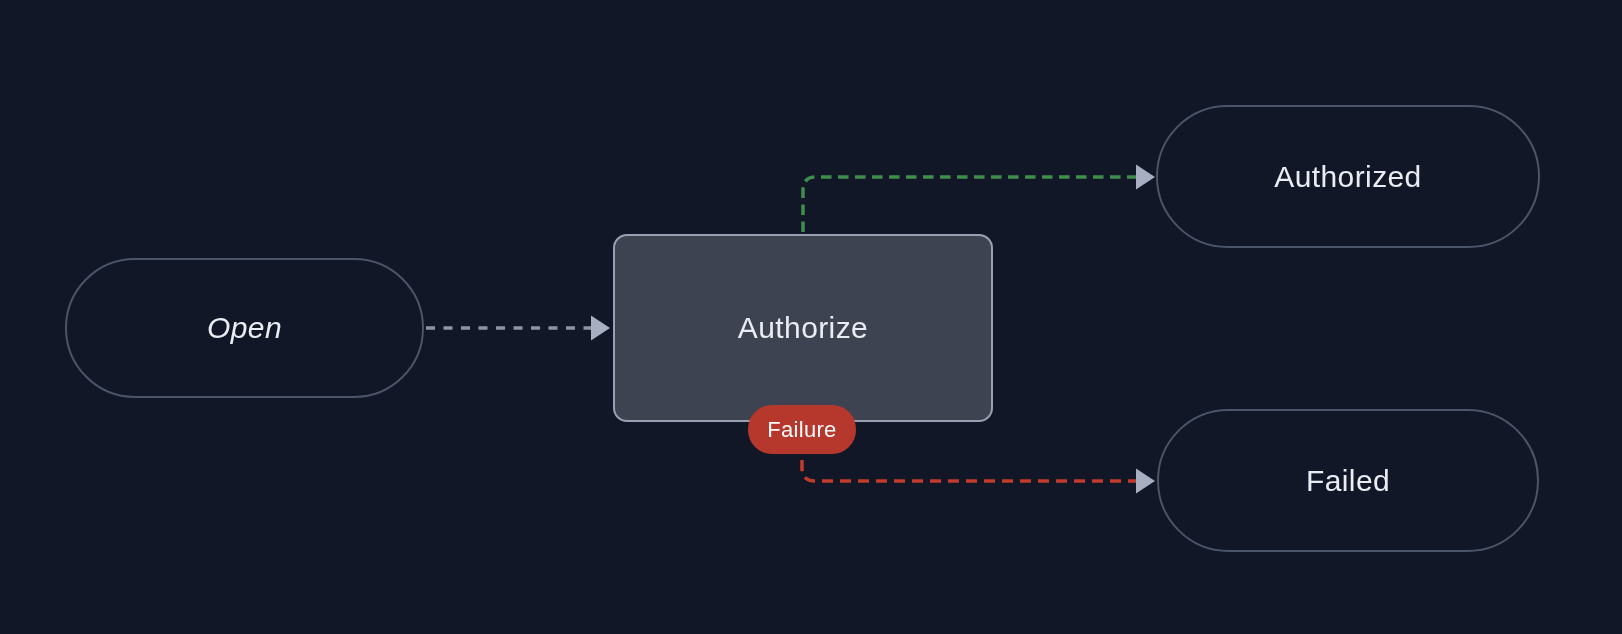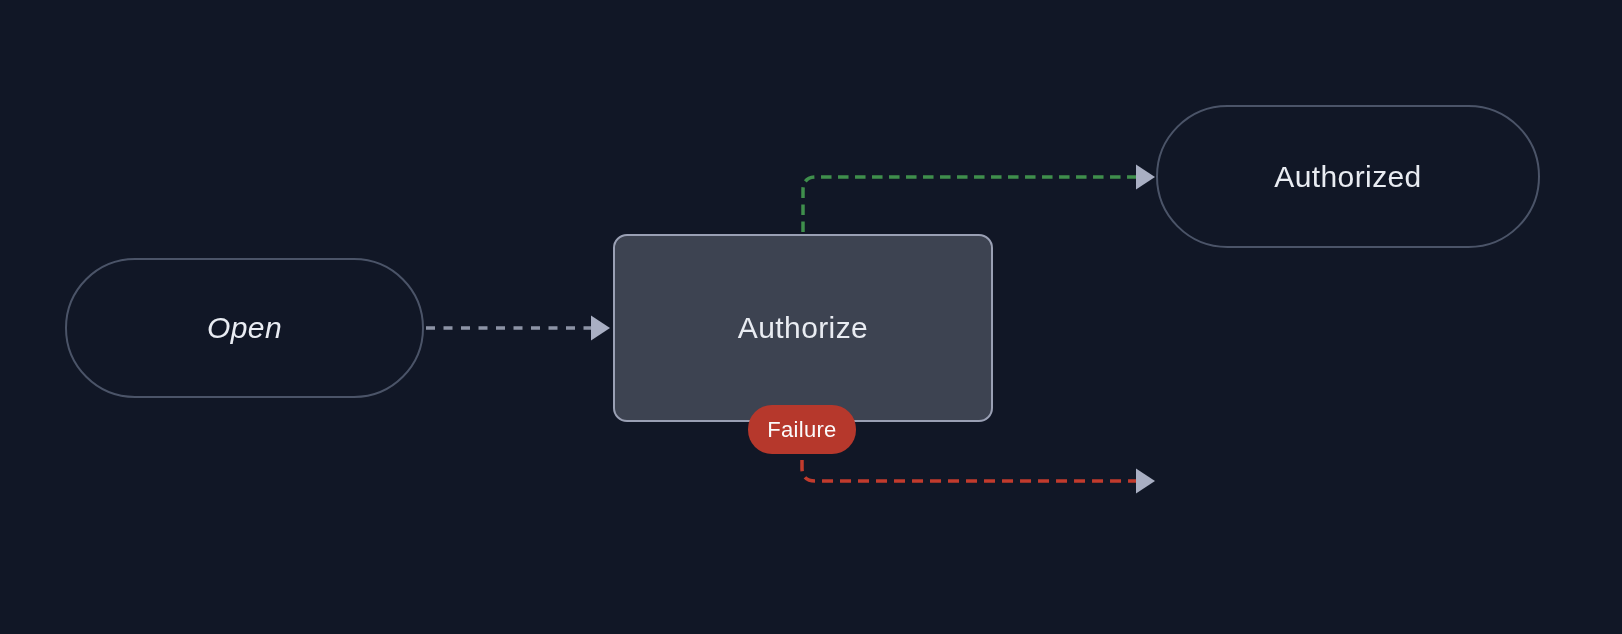--- a/index.html
+++ b/index.html
@@ -94,19 +94,22 @@
   </div>
 
   <div class="node node-authorize">
     <span>Authorize</span>
   </div>
 
   <div class="node stadium node-authorized">
     <span>Authorized</span>
   </div>
 
+  <div class="node stadium node-failed">
+    <span>Failed</span>
+  </div>
 
 
   <div class="edge-label failure-label">
     <span>Failure</span>
   </div>
 
 </div>
 
 </body></html>

